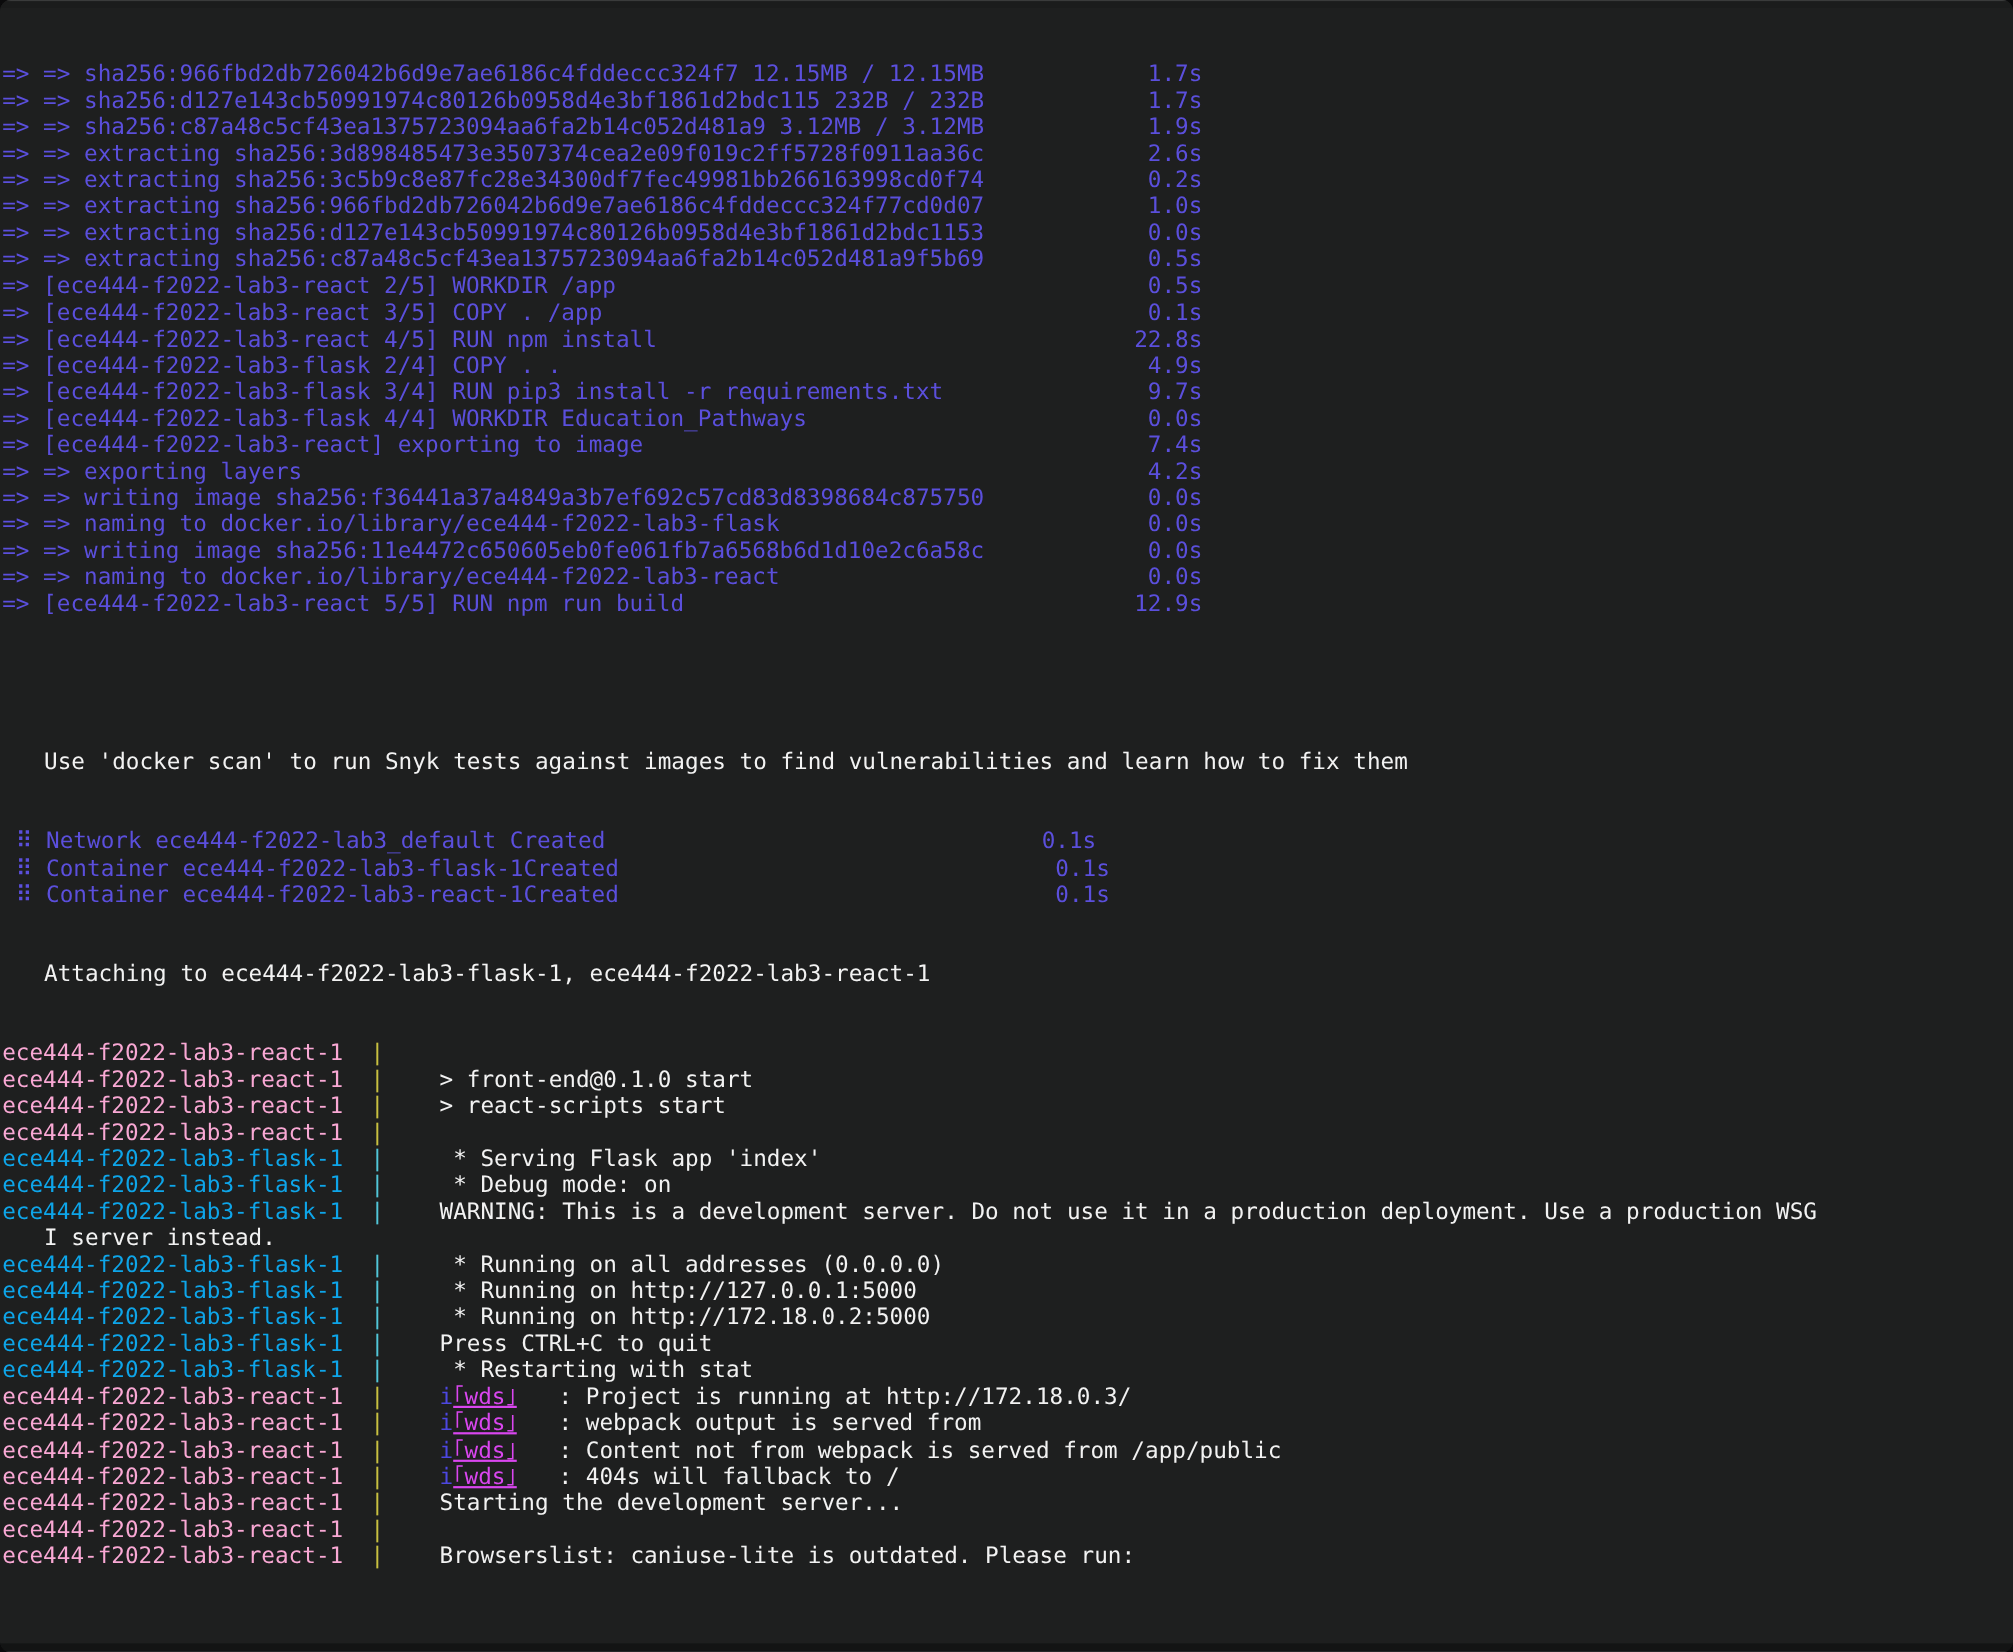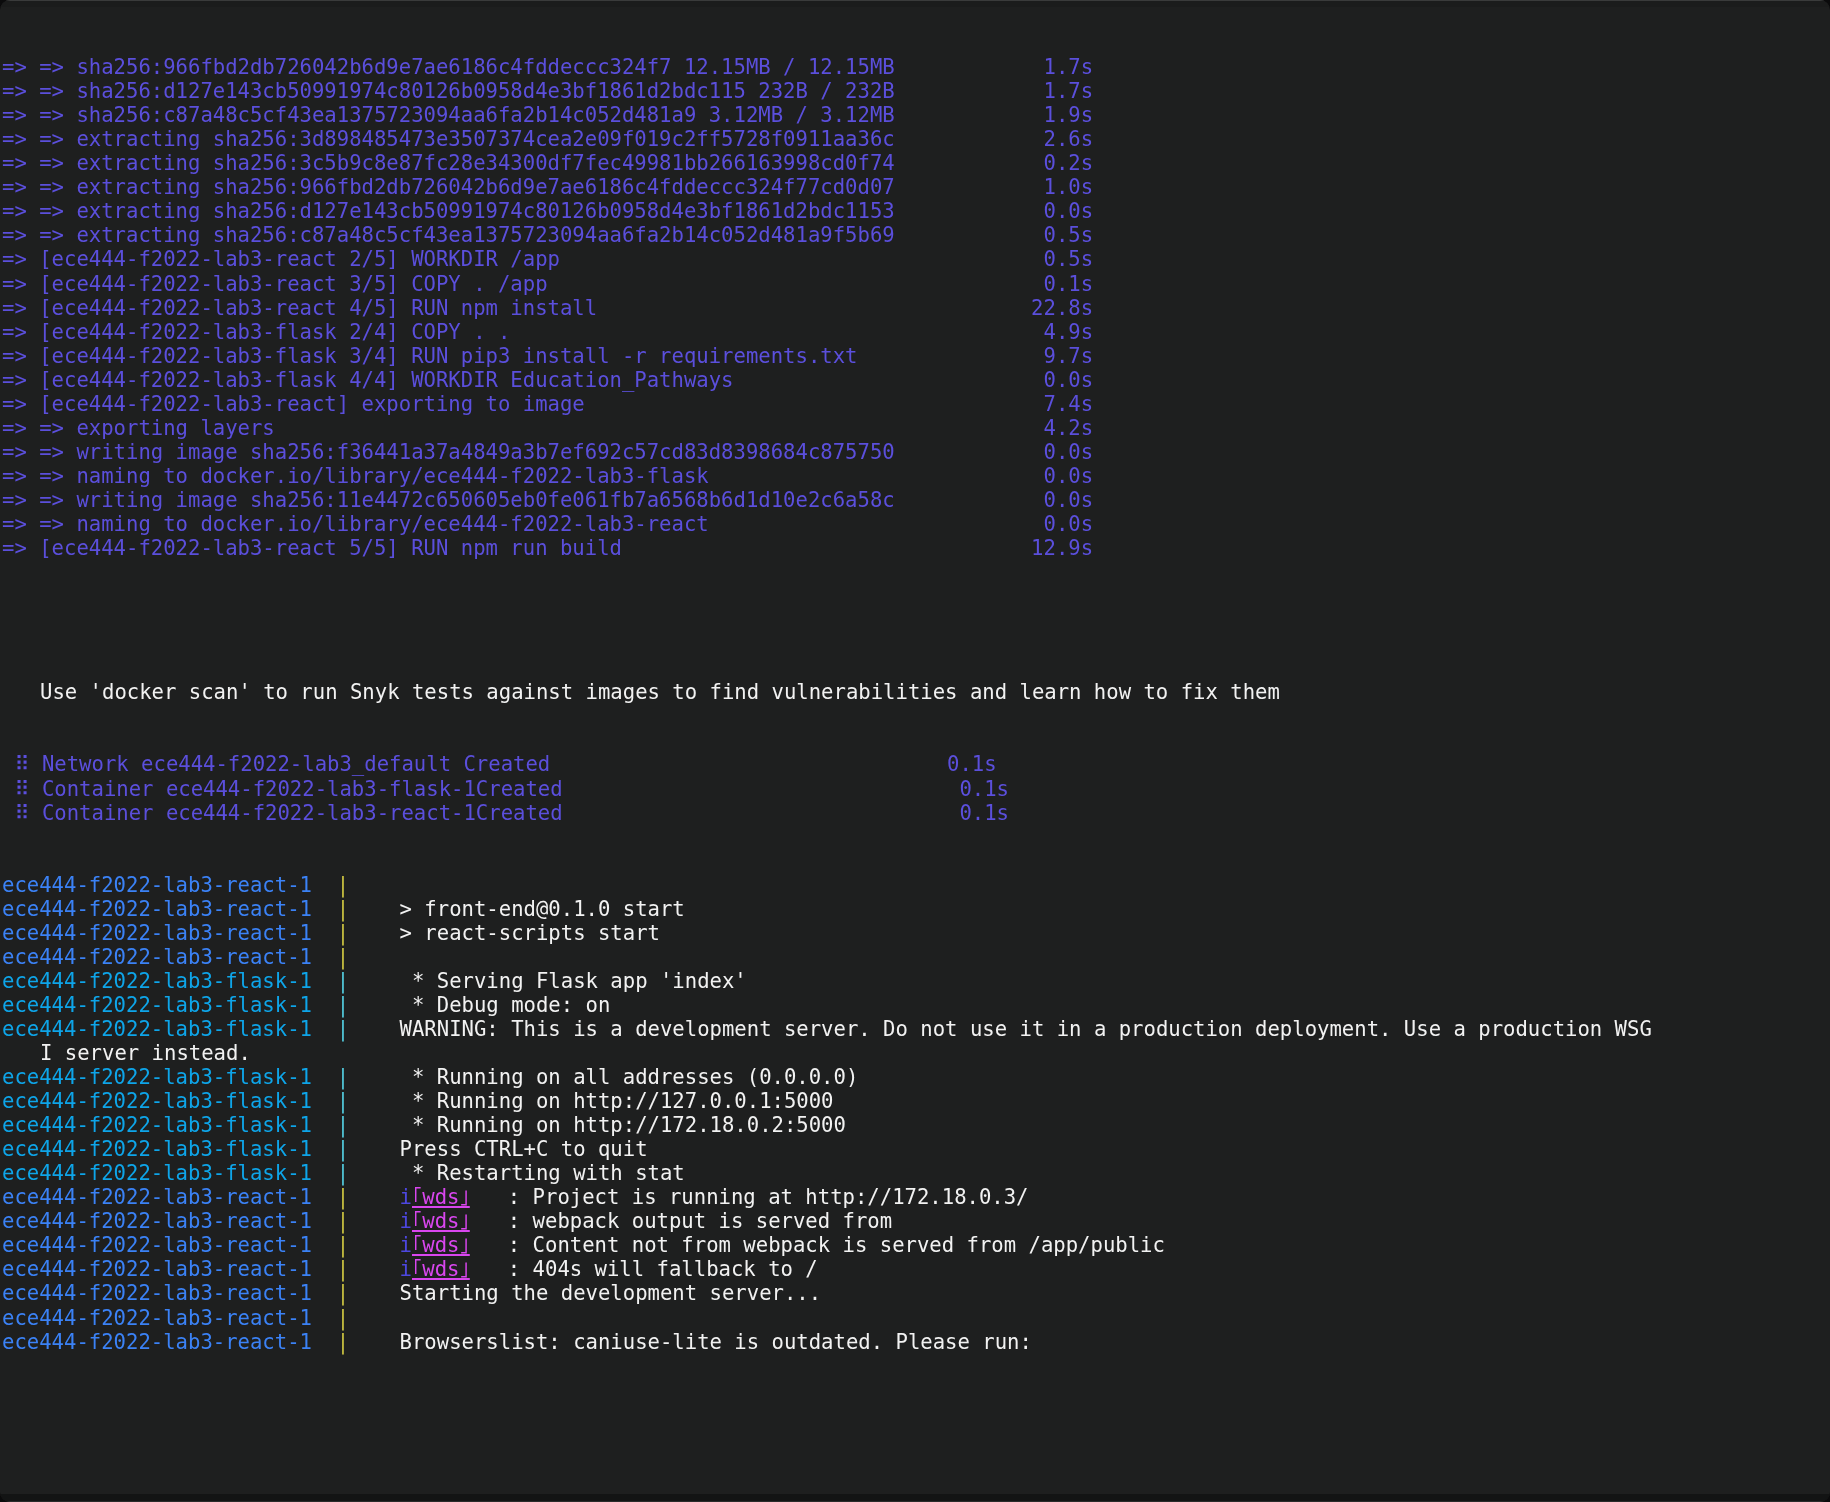--- a/index.html
+++ b/index.html
@@ -63,35 +63,36 @@
     display: block;
     height: 24.05px;
     white-space: pre;
   }
 
   .blank { height: 24.05px; }
 
   
   .c-purple  { color: #5b4fdc; }
   .c-white   { color: #f2f2f2; margin-left: 38px; }
-  .c-yellow  { color: #3b82f6; }
+  .c-yellow  { color: #f9a8d4; }
   .c-cyan    { color: #0ea5e9; }
   .c-grey    { color: #d946ef; text-decoration: underline; }
   .c-blue    { color: #4d47e0; }
   .c-pipe-y  { color: #c8c040; }
   .c-pipe-c  { color: #51c6d8; }
 </style>
 </head>
 <body>
 
 <div id="terminal-window">
   <div id="terminal-topbar"></div>
 
   <div id="terminal-body">
     <div id="buildkit-block"><div class="line"><span class="c-purple">=&gt; =&gt; sha256:966fbd2db726042b6d9e7ae6186c4fddeccc324f7 12.15MB / 12.15MB           </span><span class="c-purple"> 1.7s</span></div><div class="line"><span class="c-purple">=&gt; =&gt; sha256:d127e143cb50991974c80126b0958d4e3bf1861d2bdc115 232B / 232B           </span><span class="c-purple"> 1.7s</span></div><div class="line"><span class="c-purple">=&gt; =&gt; sha256:c87a48c5cf43ea1375723094aa6fa2b14c052d481a9 3.12MB / 3.12MB           </span><span class="c-purple"> 1.9s</span></div><div class="line"><span class="c-purple">=&gt; =&gt; extracting sha256:3d898485473e3507374cea2e09f019c2ff5728f0911aa36c           </span><span class="c-purple"> 2.6s</span></div><div class="line"><span class="c-purple">=&gt; =&gt; extracting sha256:3c5b9c8e87fc28e34300df7fec49981bb266163998cd0f74           </span><span class="c-purple"> 0.2s</span></div><div class="line"><span class="c-purple">=&gt; =&gt; extracting sha256:966fbd2db726042b6d9e7ae6186c4fddeccc324f77cd0d07           </span><span class="c-purple"> 1.0s</span></div><div class="line"><span class="c-purple">=&gt; =&gt; extracting sha256:d127e143cb50991974c80126b0958d4e3bf1861d2bdc1153           </span><span class="c-purple"> 0.0s</span></div><div class="line"><span class="c-purple">=&gt; =&gt; extracting sha256:c87a48c5cf43ea1375723094aa6fa2b14c052d481a9f5b69           </span><span class="c-purple"> 0.5s</span></div><div class="line"><span class="c-purple">=&gt; [ece444-f2022-lab3-react 2/5] WORKDIR /app                                      </span><span class="c-purple"> 0.5s</span></div><div class="line"><span class="c-purple">=&gt; [ece444-f2022-lab3-react 3/5] COPY . /app                                       </span><span class="c-purple"> 0.1s</span></div><div class="line"><span class="c-purple">=&gt; [ece444-f2022-lab3-react 4/5] RUN npm install                                   </span><span class="c-purple">22.8s</span></div><div class="line"><span class="c-purple">=&gt; [ece444-f2022-lab3-flask 2/4] COPY . .                                          </span><span class="c-purple"> 4.9s</span></div><div class="line"><span class="c-purple">=&gt; [ece444-f2022-lab3-flask 3/4] RUN pip3 install -r requirements.txt              </span><span class="c-purple"> 9.7s</span></div><div class="line"><span class="c-purple">=&gt; [ece444-f2022-lab3-flask 4/4] WORKDIR Education_Pathways                        </span><span class="c-purple"> 0.0s</span></div><div class="line"><span class="c-purple">=&gt; [ece444-f2022-lab3-react] exporting to image                                    </span><span class="c-purple"> 7.4s</span></div><div class="line"><span class="c-purple">=&gt; =&gt; exporting layers                                                             </span><span class="c-purple"> 4.2s</span></div><div class="line"><span class="c-purple">=&gt; =&gt; writing image sha256:f36441a37a4849a3b7ef692c57cd83d8398684c875750           </span><span class="c-purple"> 0.0s</span></div><div class="line"><span class="c-purple">=&gt; =&gt; naming to docker.io/library/ece444-f2022-lab3-flask                          </span><span class="c-purple"> 0.0s</span></div><div class="line"><span class="c-purple">=&gt; =&gt; writing image sha256:11e4472c650605eb0fe061fb7a6568b6d1d10e2c6a58c           </span><span class="c-purple"> 0.0s</span></div><div class="line"><span class="c-purple">=&gt; =&gt; naming to docker.io/library/ece444-f2022-lab3-react                          </span><span class="c-purple"> 0.0s</span></div><div class="line"><span class="c-purple">=&gt; [ece444-f2022-lab3-react 5/5] RUN npm run build                                 </span><span class="c-purple">12.9s</span></div></div>
     <div class="blank"></div>
     <div class="line"><span class="c-white">Use 'docker scan' to run Snyk tests against images to find vulnerabilities and learn how to fix them</span></div>
     <div id="compose-block"><div class="line"><span class="c-purple"> ⠿ </span><span class="c-purple">Network ece444-f2022-lab3_default </span><span class="c-purple">Created                                </span><span class="c-purple">0.1s</span></div><div class="line"><span class="c-purple"> ⠿ </span><span class="c-purple">Container ece444-f2022-lab3-flask-1</span><span class="c-purple">Created                                </span><span class="c-purple">0.1s</span></div><div class="line"><span class="c-purple"> ⠿ </span><span class="c-purple">Container ece444-f2022-lab3-react-1</span><span class="c-purple">Created                                </span><span class="c-purple">0.1s</span></div></div>
+    <div class="line"><span class="c-white">Attaching to ece444-f2022-lab3-flask-1, ece444-f2022-lab3-react-1</span></div>
     <div id="log-block"><div class="line"><span class="c-yellow">ece444-f2022-lab3-react-1  </span><span class="c-pipe-y">|</span></div><div class="line"><span class="c-yellow">ece444-f2022-lab3-react-1  </span><span class="c-pipe-y">|</span><span class="c-white"> &gt; front-end@0.1.0 start</span></div><div class="line"><span class="c-yellow">ece444-f2022-lab3-react-1  </span><span class="c-pipe-y">|</span><span class="c-white"> &gt; react-scripts start</span></div><div class="line"><span class="c-yellow">ece444-f2022-lab3-react-1  </span><span class="c-pipe-y">|</span></div><div class="line"><span class="c-cyan">ece444-f2022-lab3-flask-1  </span><span class="c-pipe-c">|</span><span class="c-white">  * Serving Flask app 'index'</span></div><div class="line"><span class="c-cyan">ece444-f2022-lab3-flask-1  </span><span class="c-pipe-c">|</span><span class="c-white">  * Debug mode: on</span></div><div class="line"><span class="c-cyan">ece444-f2022-lab3-flask-1  </span><span class="c-pipe-c">|</span><span class="c-white"> WARNING: This is a development server. Do not use it in a production deployment. Use a production WSG</span></div><div class="line"><span class="c-white">I server instead.</span></div><div class="line"><span class="c-cyan">ece444-f2022-lab3-flask-1  </span><span class="c-pipe-c">|</span><span class="c-white">  * Running on all addresses (0.0.0.0)</span></div><div class="line"><span class="c-cyan">ece444-f2022-lab3-flask-1  </span><span class="c-pipe-c">|</span><span class="c-white">  * Running on http://127.0.0.1:5000</span></div><div class="line"><span class="c-cyan">ece444-f2022-lab3-flask-1  </span><span class="c-pipe-c">|</span><span class="c-white">  * Running on http://172.18.0.2:5000</span></div><div class="line"><span class="c-cyan">ece444-f2022-lab3-flask-1  </span><span class="c-pipe-c">|</span><span class="c-white"> Press CTRL+C to quit</span></div><div class="line"><span class="c-cyan">ece444-f2022-lab3-flask-1  </span><span class="c-pipe-c">|</span><span class="c-white">  * Restarting with stat</span></div><div class="line"><span class="c-yellow">ece444-f2022-lab3-react-1  </span><span class="c-pipe-y">|</span><span class="c-white"> </span><span class="c-blue">i</span><span class="c-grey">｢wds｣</span><span class="c-white">: Project is running at http://172.18.0.3/</span></div><div class="line"><span class="c-yellow">ece444-f2022-lab3-react-1  </span><span class="c-pipe-y">|</span><span class="c-white"> </span><span class="c-blue">i</span><span class="c-grey">｢wds｣</span><span class="c-white">: webpack output is served from</span></div><div class="line"><span class="c-yellow">ece444-f2022-lab3-react-1  </span><span class="c-pipe-y">|</span><span class="c-white"> </span><span class="c-blue">i</span><span class="c-grey">｢wds｣</span><span class="c-white">: Content not from webpack is served from /app/public</span></div><div class="line"><span class="c-yellow">ece444-f2022-lab3-react-1  </span><span class="c-pipe-y">|</span><span class="c-white"> </span><span class="c-blue">i</span><span class="c-grey">｢wds｣</span><span class="c-white">: 404s will fallback to /</span></div><div class="line"><span class="c-yellow">ece444-f2022-lab3-react-1  </span><span class="c-pipe-y">|</span><span class="c-white"> Starting the development server...</span></div><div class="line"><span class="c-yellow">ece444-f2022-lab3-react-1  </span><span class="c-pipe-y">|</span></div><div class="line"><span class="c-yellow">ece444-f2022-lab3-react-1  </span><span class="c-pipe-y">|</span><span class="c-white"> Browserslist: caniuse-lite is outdated. Please run:</span></div></div>
   </div>
 
   <div id="terminal-bottombar"></div>
 </div>
 
 </body></html>

